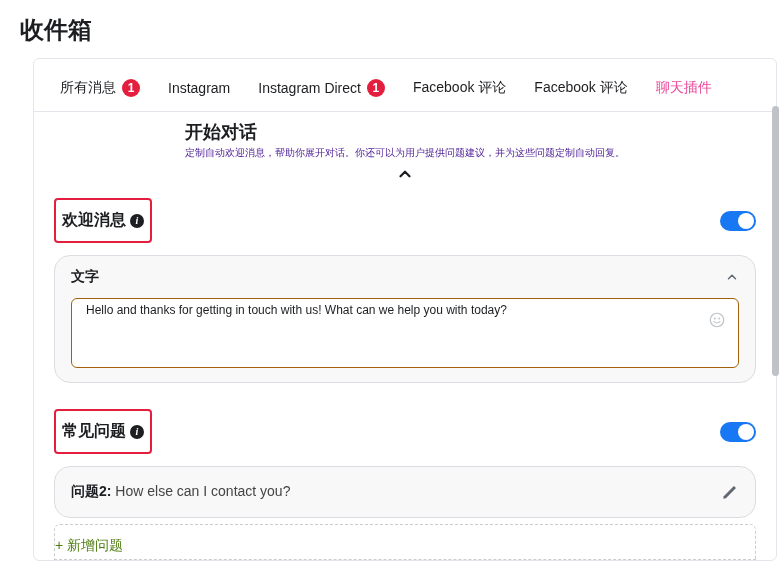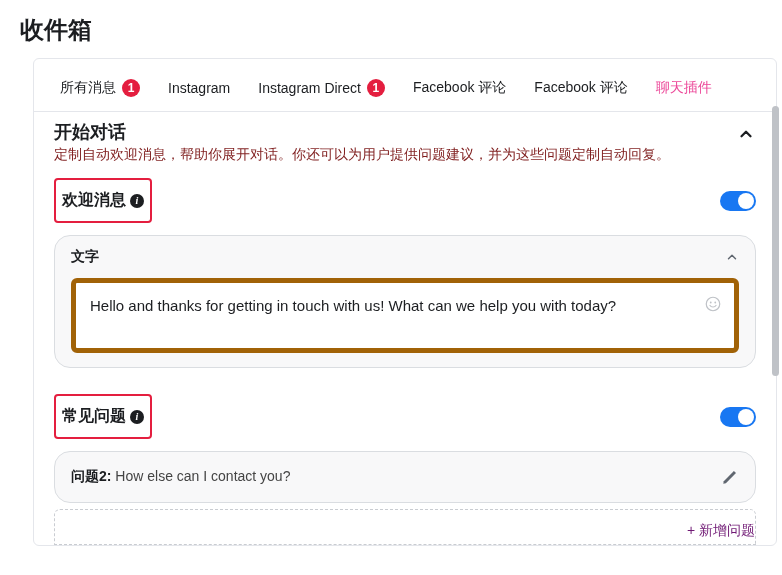--- a/index.html
+++ b/index.html
@@ -54,25 +54,26 @@
     align-items: center;
     justify-content: center;
   }
   .content {
     border-top: 1px solid #e4e6eb;
     padding: 0;
   }
   .section-head {
     display: flex;
     justify-content: space-between;
-    align-items: flex-start;
+    align-items: center;
     padding: 8px 20px 4px 20px;
+    flex-direction: column;
   }
   .section-title { font-size: 18px; font-weight: 700; }
-  .section-desc { font-size: 14px; color: #7f1d1d; margin-top: 2px; }
+  .section-desc { font-size: 10px; color: #4c1d95; margin-top: 2px; }
   .chevron {
     width: 20px; height: 20px; display: flex; align-items: center; justify-content: center;
     margin-top: 4px;
   }
   .sub-row {
     display: flex;
     justify-content: space-between;
     align-items: center;
     padding: 10px 20px 6px 20px;
   }
@@ -111,24 +112,24 @@
   .box-head {
     display: flex; justify-content: space-between; align-items: center;
     padding: 12px 16px;
     font-size: 14px; font-weight: 600;
   }
   .box-body {
     padding: 0 16px 14px 16px;
   }
   .textarea {
     background: #fff;
-    border: 5px solid #a16207;
+    border: 1px solid #a16207;
     border-radius: 6px;
-    padding: 14px 42px 34px 14px;
-    font-size: 15px;
+    padding: 4px 42px 34px 14px;
+    font-size: 12px;
     color: #1c1e21;
     position: relative;
     min-height: 70px;
   }
   .emoji-icon {
     position: absolute; right: 12px; top: 12px;
     width: 18px; height: 18px;
   }
   .q-row {
     display: flex; justify-content: space-between; align-items: center;
@@ -137,24 +138,24 @@
   }
   .q-label { font-weight: 700; }
   .q-text { font-weight: 400; color: #444; }
   .pencil { width: 18px; height: 18px; }
   .add-box {
     margin: 6px 20px 0 20px;
     border: 1px dashed #c9ccd1;
     border-top-left-radius: 6px;
     border-top-right-radius: 6px;
     background: #fff;
-    text-align: right;
+    text-align: left;
     padding: 12px 0 4px 0;
     font-size: 14px;
-    color: #701a75;
+    color: #4d7c0f;
   }
   .scroll-track {
     position: absolute;
     right: 3px; top: 64px;
     width: 7px; height: 500px;
     background: transparent;
   }
   .scroll-thumb {
     width: 7px; height: 270px;
     background: #bfc2c7;

